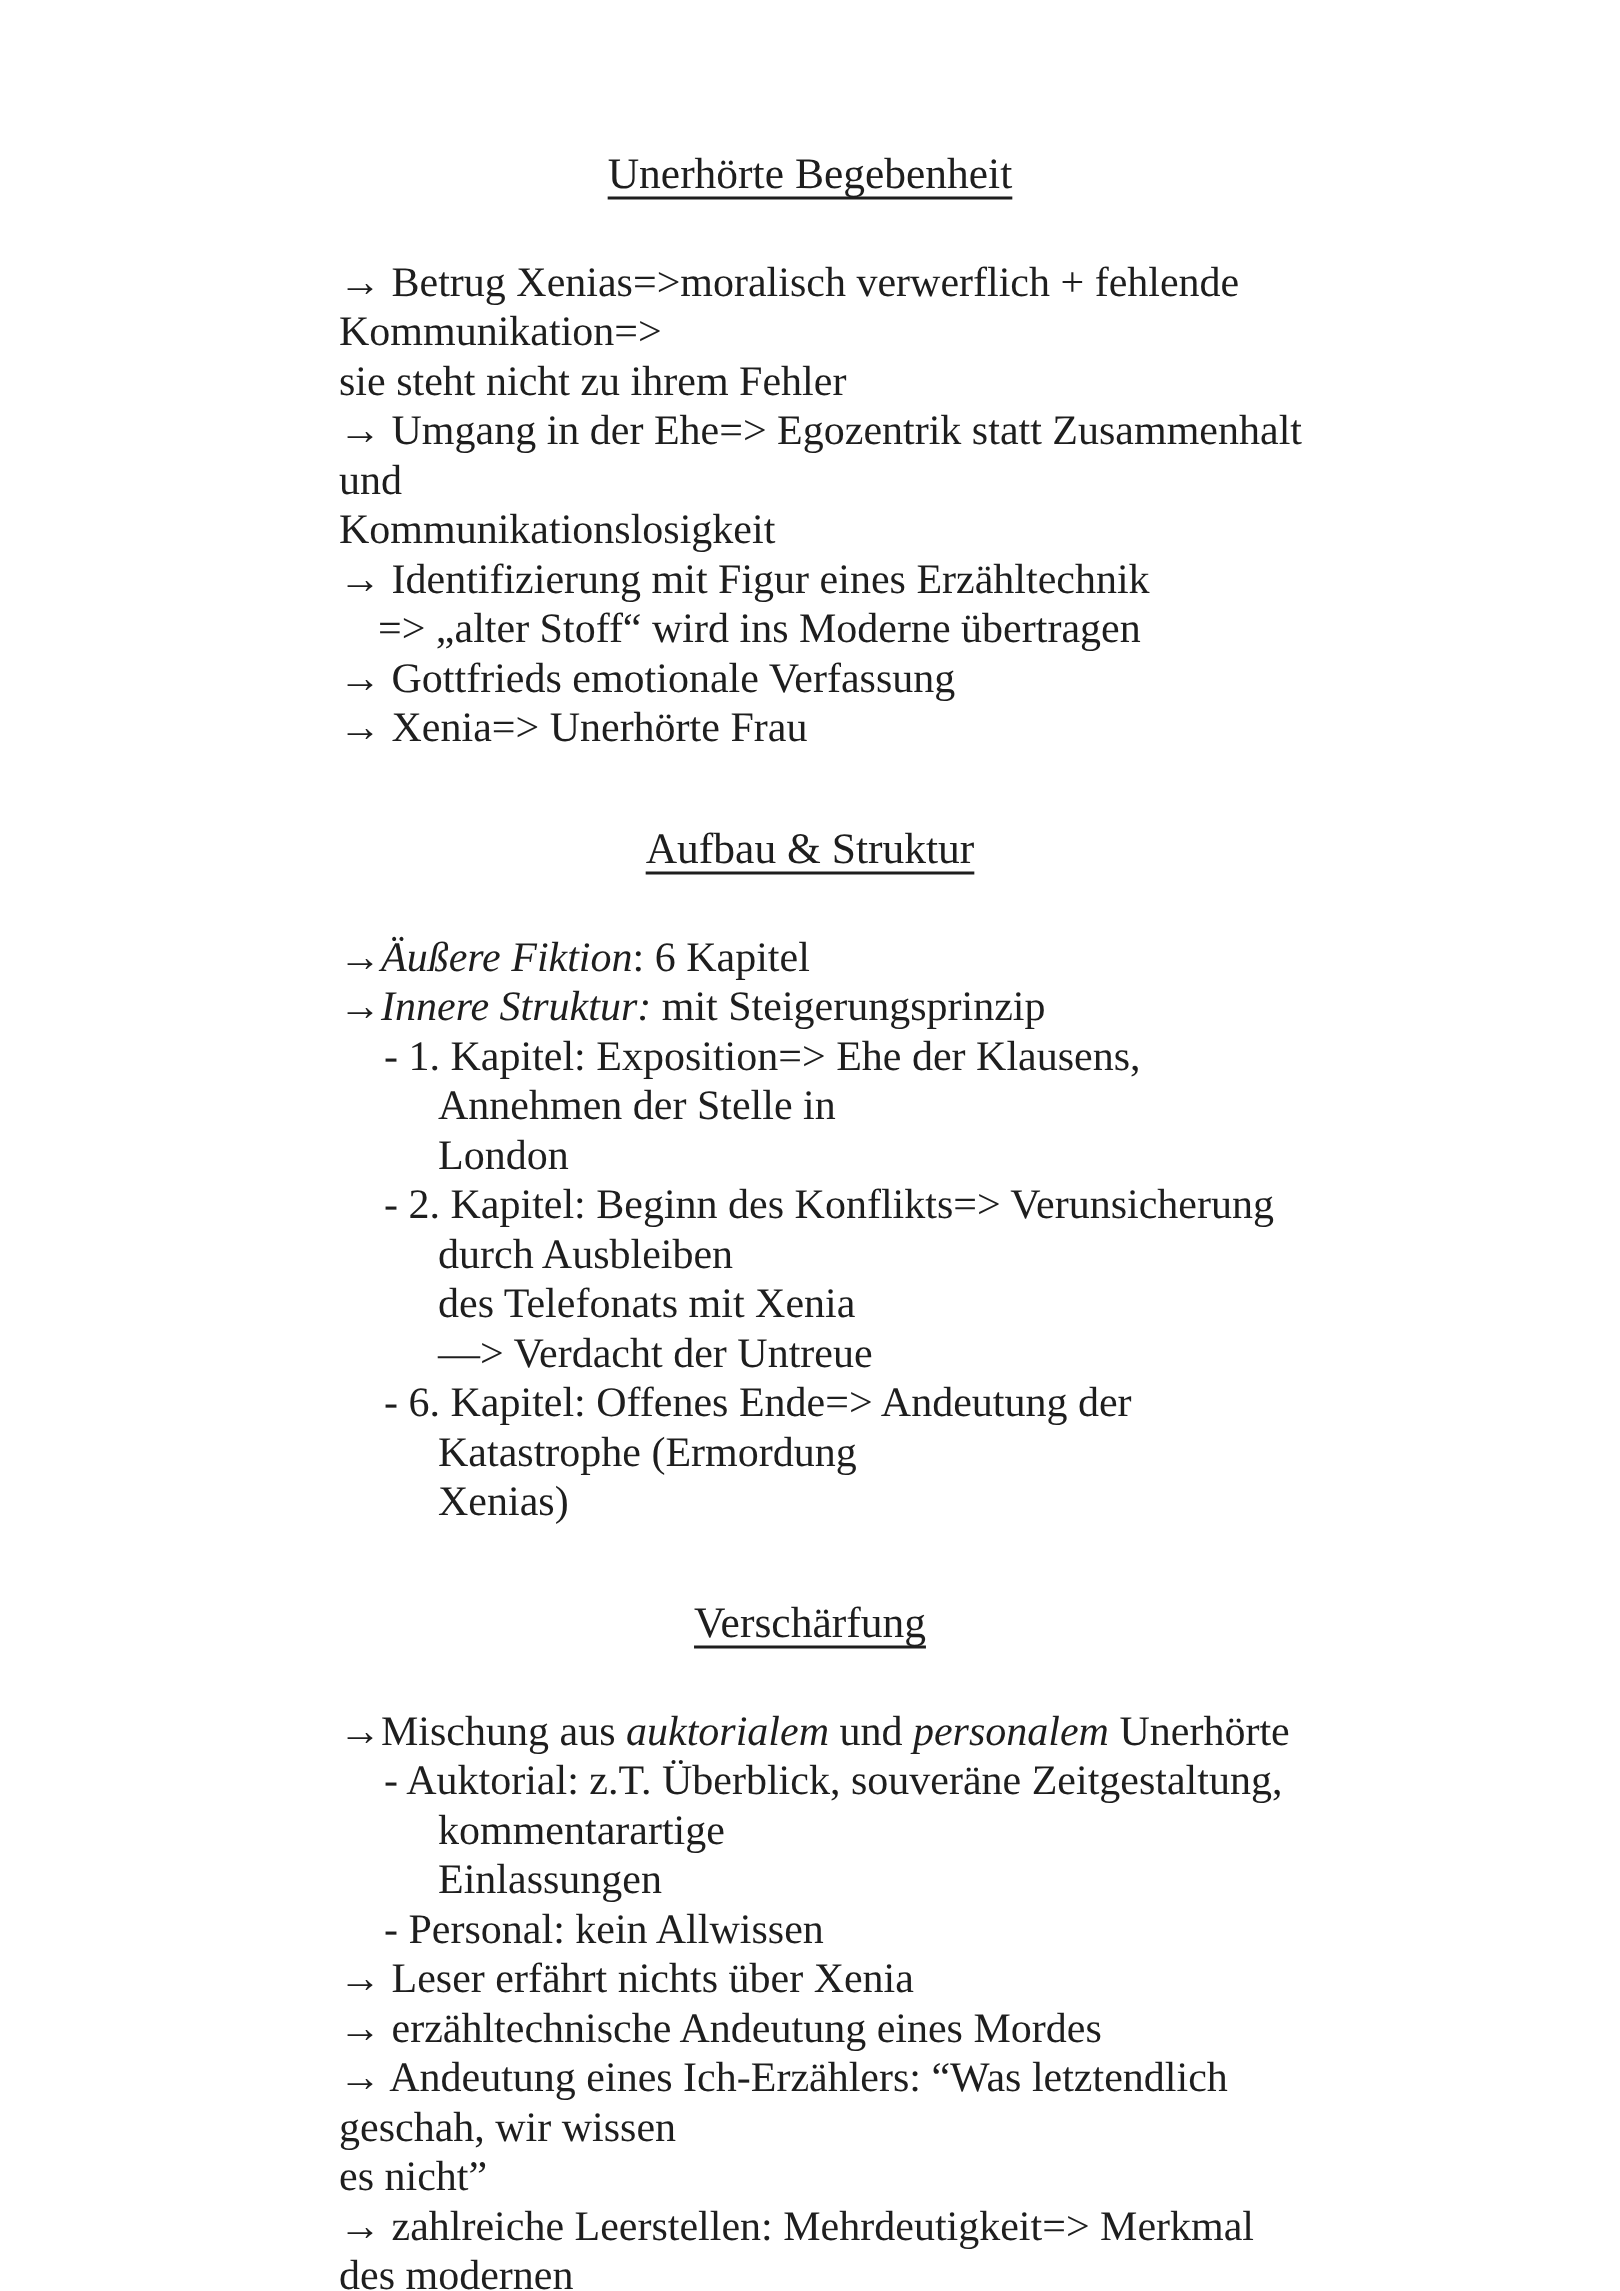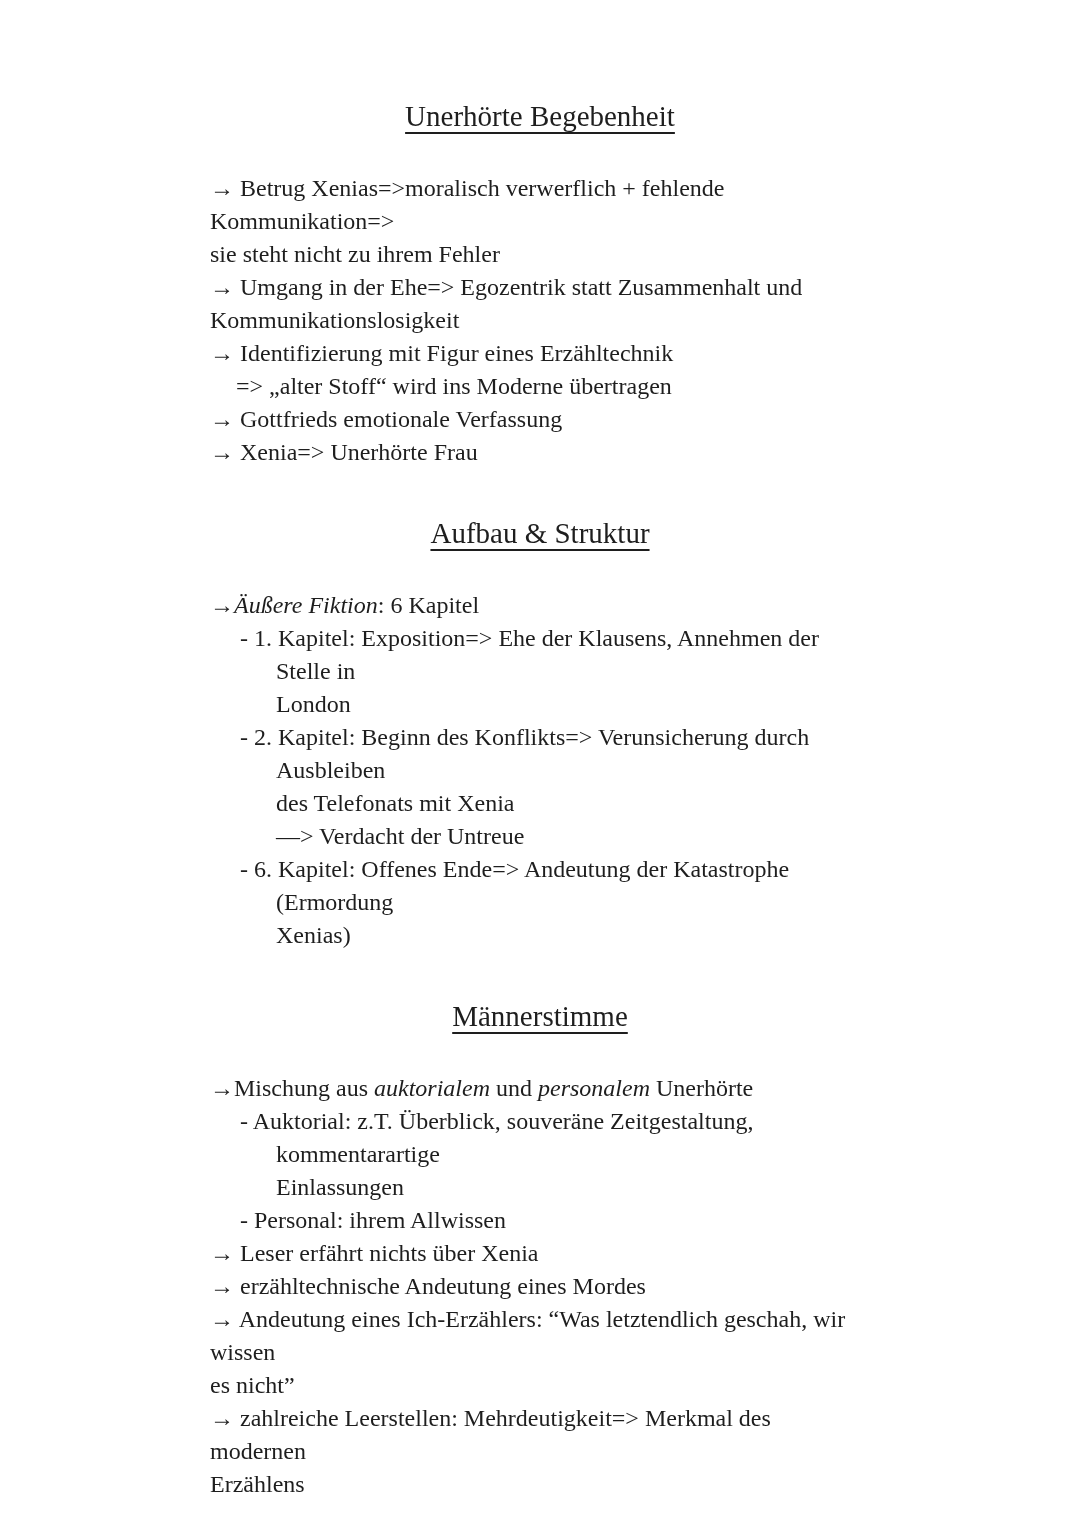--- a/index.html
+++ b/index.html
@@ -20,23 +20,24 @@
     font-size: 29px;
     font-weight: 400;
     text-align: center;
     text-decoration: underline;
     text-underline-offset: 6px;
     line-height: 40px;
     margin: 44px 0 36px 0;
   }
   .doc-section:first-child .section-title { margin-top: 0; }
   .item {
-    font-size: 24px;
+    font-size: 28px;
     line-height: 33px;
     white-space: pre-wrap;
+    margin-left: 16px;
   }
   .item.arrow { padding-left: 0; }
   .item.sub   { padding-left: 26px; }
   .item.dash  { padding-left: 66px; text-indent: -36px; }
   .item.dash2 { padding-left: 66px; }
   em { font-style: italic; }
 </style>
 </head>
 <body>
 
@@ -53,37 +54,38 @@
         <p class="item sub"><span>=&gt; „alter Stoff“ wird ins Moderne übertragen</span></p>
         <p class="item arrow"><span>→ Gottfrieds emotionale Verfassung</span></p>
         <p class="item arrow"><span>→ Xenia=&gt; Unerhörte Frau</span></p>
       </div>
   </section>
 
   <section class="doc-section">
     <h2 class="section-title">Aufbau &amp; Struktur</h2>
     <div class="items">
         <p class="item arrow"><span>→</span><em>Äußere Fiktion</em><span>: 6 Kapitel</span></p>
+        <p class="item arrow"><span>→</span><em>Innere Struktur:</em><span> mit Steigerungsprinzip</span></p>
         <p class="item dash"><span>- 1. Kapitel: Exposition=&gt; Ehe der Klausens, Annehmen der Stelle in
 London</span></p>
         <p class="item dash"><span>- 2. Kapitel: Beginn des Konflikts=&gt; Verunsicherung durch Ausbleiben
 des Telefonats mit Xenia</span></p>
         <p class="item dash2"><span>—&gt; Verdacht der Untreue</span></p>
         <p class="item dash"><span>- 6. Kapitel: Offenes Ende=&gt; Andeutung der Katastrophe (Ermordung
 Xenias)</span></p>
       </div>
   </section>
 
   <section class="doc-section">
-    <h2 class="section-title">Männerstimme</h2>
+    <h2 class="section-title">Verschärfung</h2>
     <div class="items">
         <p class="item arrow"><span>→</span><span>Mischung aus </span><em>auktorialem</em><span> und </span><em>personalem</em><span> Unerhörte</span></p>
         <p class="item dash"><span>- Auktorial: z.T. Überblick, souveräne Zeitgestaltung, kommentarartige
 Einlassungen</span></p>
-        <p class="item dash"><span>- Personal: ihrem Allwissen</span></p>
+        <p class="item dash"><span>- Personal: kein Allwissen</span></p>
         <p class="item arrow"><span>→ Leser erfährt nichts über Xenia</span></p>
         <p class="item arrow"><span>→ erzähltechnische Andeutung eines Mordes</span></p>
         <p class="item arrow"><span>→ Andeutung eines Ich-Erzählers: “Was letztendlich geschah, wir wissen
 es nicht”</span></p>
         <p class="item arrow"><span>→ zahlreiche Leerstellen: Mehrdeutigkeit=&gt; Merkmal des modernen
 Erzählens</span></p>
       </div>
   </section>
 
 </div>

